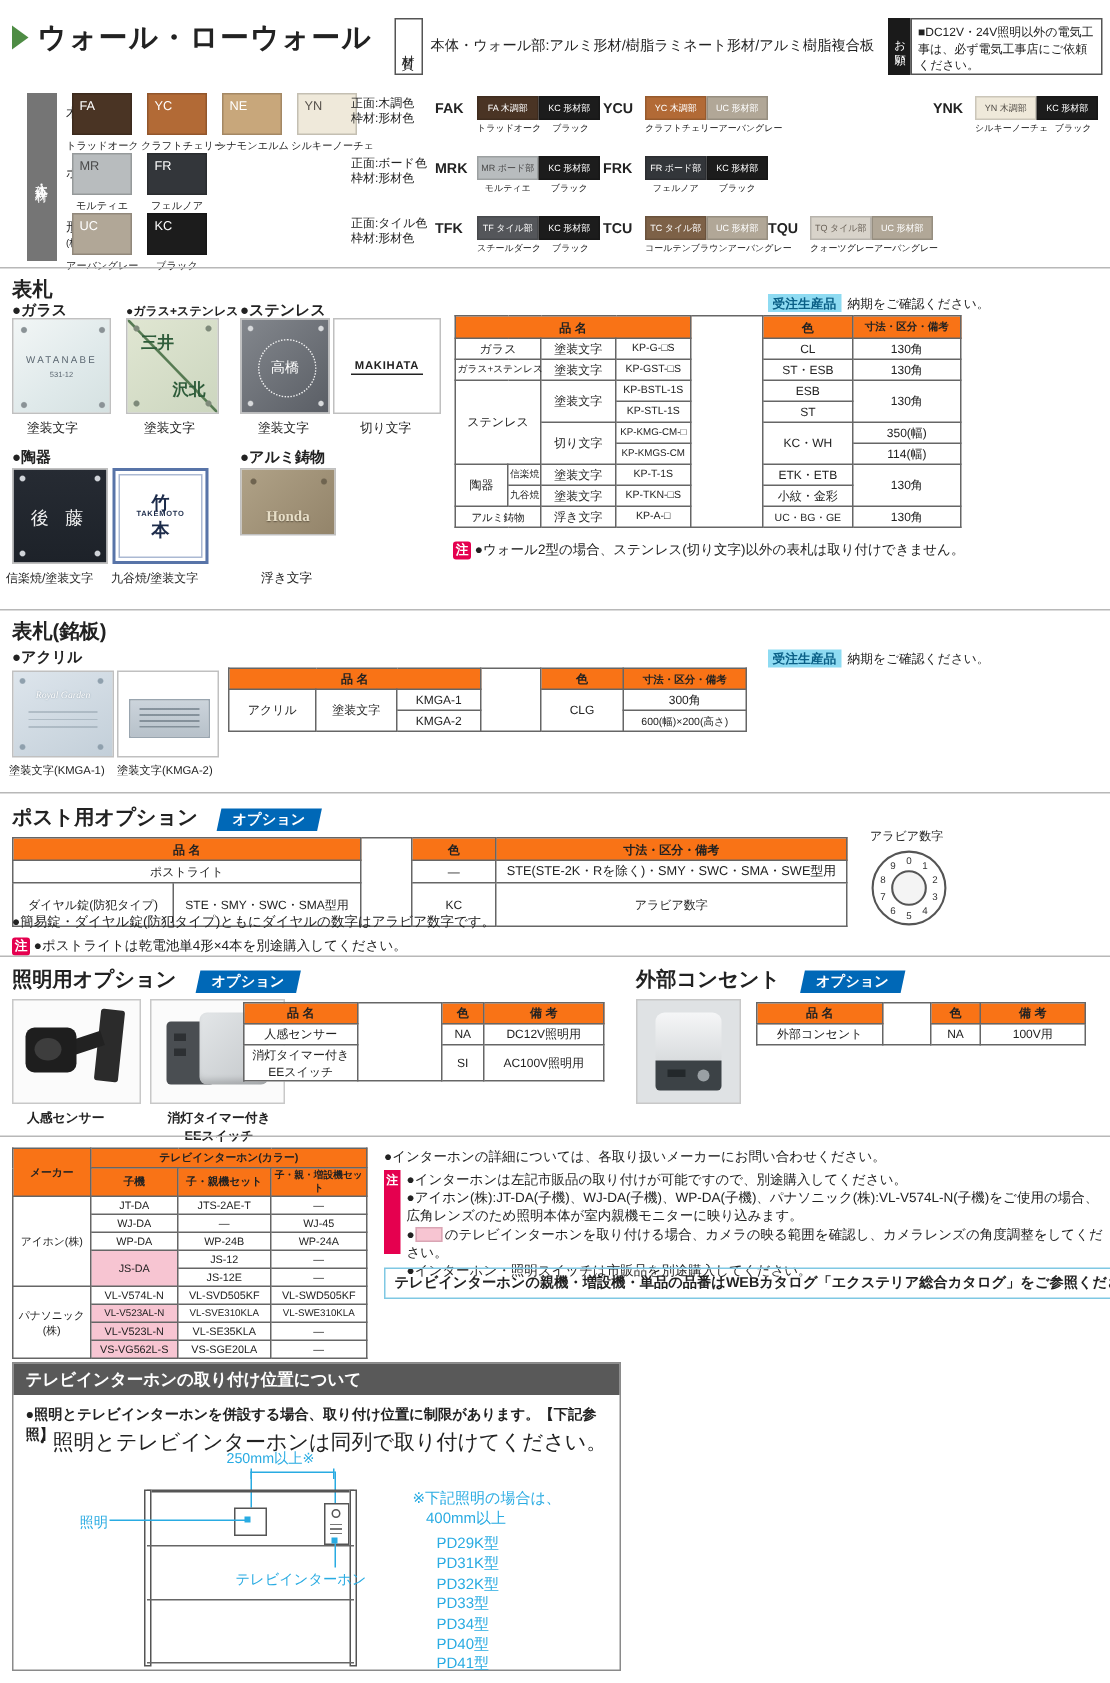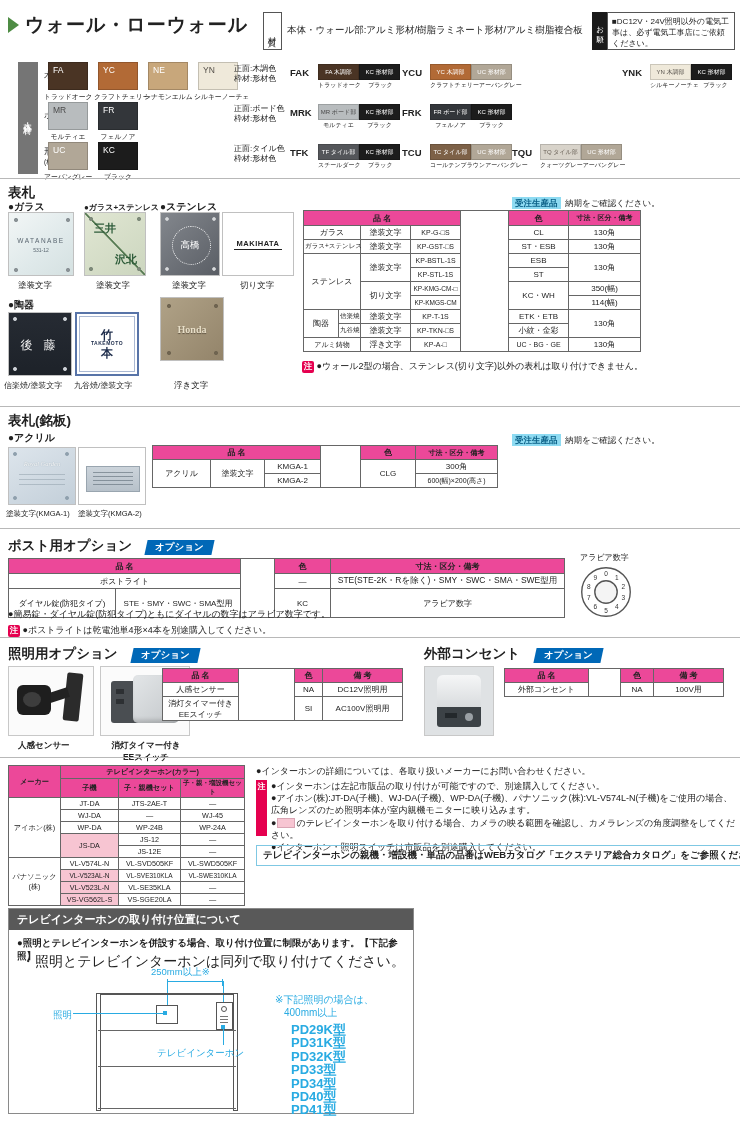--- a/index.html
+++ b/index.html
@@ -42,21 +42,21 @@
   .grp-label{font-size:10px;font-weight:bold;white-space:nowrap;}
   .caption{font-size:8.5px;white-space:nowrap;}
   .badge-order{background:#8edbf2;color:#0a5f86;font-size:8.5px;font-weight:bold;padding:1px 3px;}
   .order-note{font-size:8.5px;}
   .badge-opt{background:#0068b7;color:#fff;font-size:9.5px;font-weight:bold;padding:1px 9px;display:inline-block;transform:skewX(-12deg);}
   .badge-opt i{display:inline-block;transform:skewX(12deg);}
   .note-mark{display:inline-flex;width:12px;height:12px;background:#e5004f;color:#fff;font-size:8.5px;font-weight:bold;align-items:center;justify-content:center;border-radius:2px;vertical-align:middle;}
   .note-line{font-size:9px;}
 
   table.spec{border-collapse:collapse;table-layout:fixed;text-align:center;font-size:8px;}
-  .spec th{background:#ec4899;border:1px solid #666;font-weight:bold;padding:0 1px;}
+  .spec th{background:#f97316;border:1px solid #666;font-weight:bold;padding:0 1px;}
   .spec td{border:1px solid #666;padding:0 1px;background:#fff;}
   .spec .sp{background:#fff;}
   .nw{white-space:nowrap;}
   .f7{font-size:7px;}
   .f65{font-size:6.5px;}
   .pink{background:#f7c5d2 !important;}
 
   
   .pbox{position:absolute;background:#fff;border:1px solid #c0c0c0;box-sizing:border-box;}
   .plate-glass{background:
@@ -133,21 +133,21 @@
   .dim-line{position:absolute;border-top:1px solid #29abe2;}
   .dim-line::before,.dim-line::after{content:"";position:absolute;top:-3px;width:1px;height:7px;background:#29abe2;}
   .dim-line::before{left:0;} .dim-line::after{right:0;}
   .vguide{position:absolute;width:1px;background:#29abe2;}
   .hguide{position:absolute;height:1px;background:#29abe2;}
   .fence{position:absolute;border-top:2px solid #555;}
   .fpost{position:absolute;top:-2px;width:5px;height:103%;background:#fff;border:1px solid #555;box-sizing:border-box;}
   .frail{position:absolute;left:0;width:100%;height:1px;background:#666;}
   .flight{position:absolute;border:1px solid #555;background:#fff;}
   .fphone{position:absolute;border:1px solid #555;background:#fff;}
-  .models{font-size:13px;font-weight:bold;line-height:13.4px;}
+  .models{font-size:10px;font-weight:normal;line-height:13.4px;}
 </style>
 </head>
 <body>
 
 <div class="page">
 
   <div class="title-row">
     <span class="tri"></span>
     <span class="page-title">ウォール・ローウォール</span>
   </div>
@@ -322,21 +322,21 @@
     <span class="grp-label abs" style="left:160px;top:114px">●アルミ鋳物</span>
 
     <div class="pbox plate-goto" style="left:8px;top:128px;width:64px;height:64px">
       <span class="go-txt">後 藤</span>
     </div>
     <div class="pbox plate-take" style="left:75px;top:128px;width:64px;height:64px">
       <span class="tk-k">竹</span>
       <span class="tk-r">TAKEMOTO</span>
       <span class="tk-k">本</span>
     </div>
-    <div class="pbox plate-honda" style="left:160px;top:113px;width:64px;height:64px">
+    <div class="pbox plate-honda" style="left:160px;top:128px;width:64px;height:45px">
       <span class="hon-txt">Honda</span>
     </div>
     <span class="caption abs" style="left:4px;top:196px;font-size:8px">信楽焼/塗装文字</span>
     <span class="caption abs" style="left:74px;top:196px;font-size:8px">九谷焼/塗装文字</span>
     <span class="caption abs" style="left:174px;top:196px">浮き文字</span>
 
     <table class="spec abs" style="left:303px;top:26px;width:337px">
       <colgroup>
           <col style="width:35px">
           <col style="width:22px">

